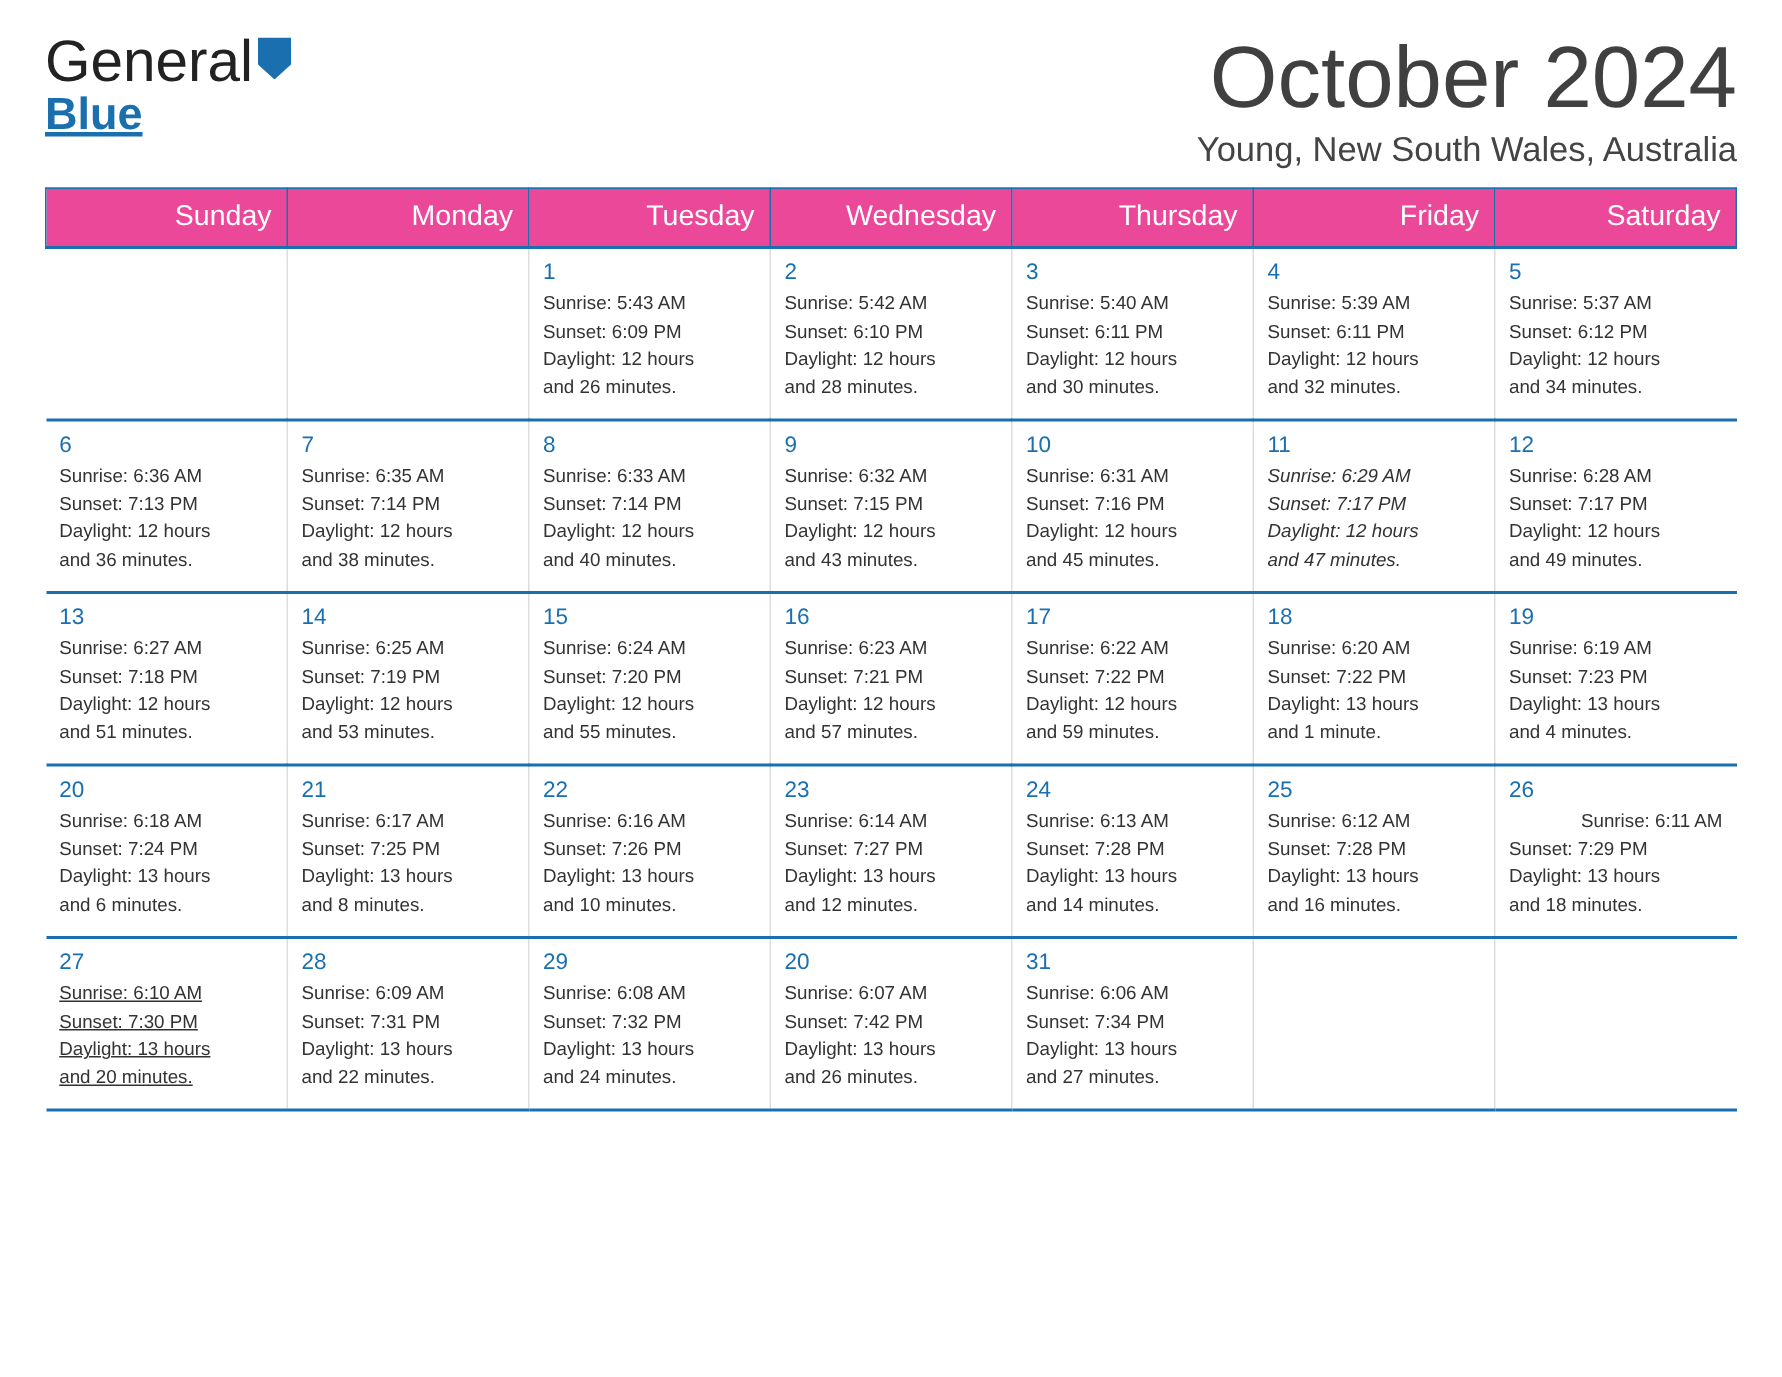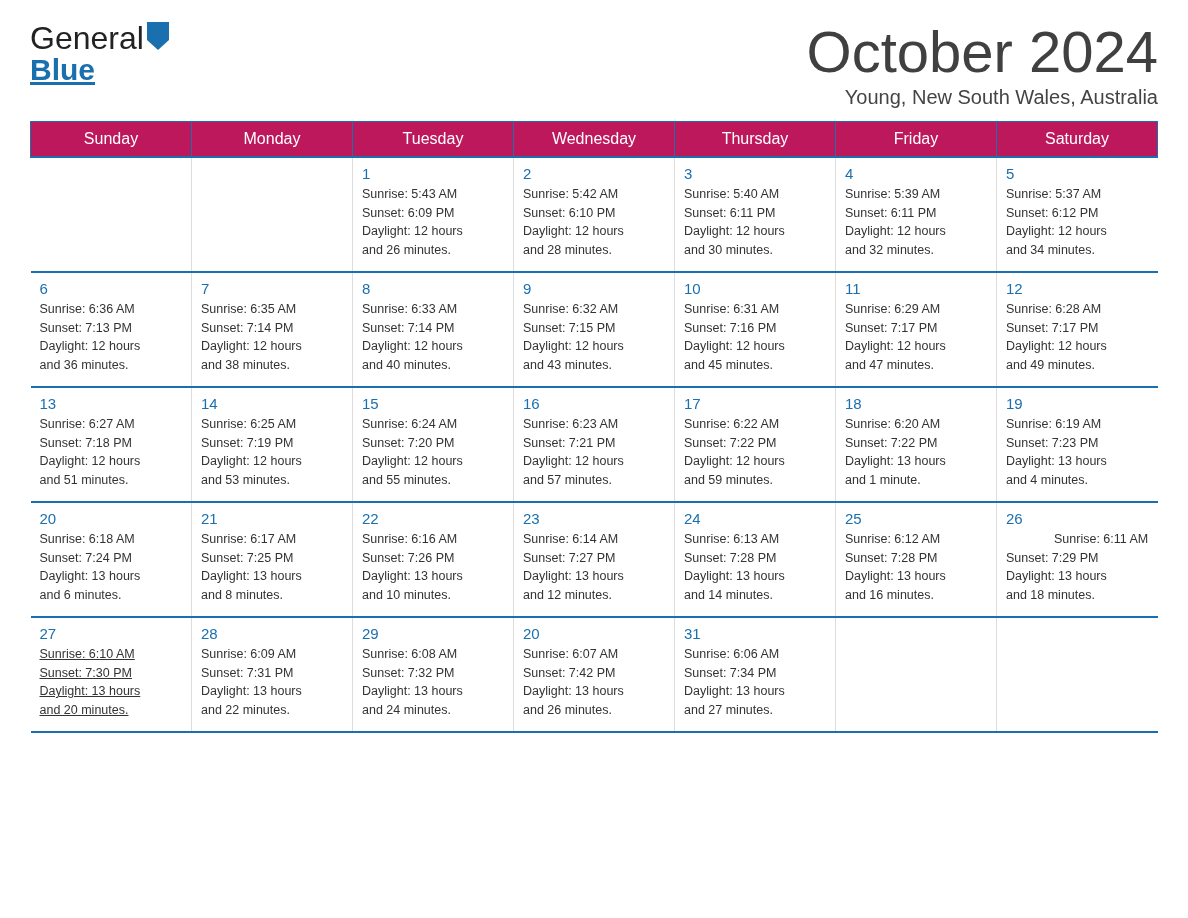--- a/index.html
+++ b/index.html
@@ -26,26 +26,26 @@
       text-align: right;
     }
     
     table.cal {
       width: 100%;
       border-collapse: collapse;
       table-layout: fixed;
       margin-top: 12px;
     }
     table.cal thead th {
-      background: #be185d;
+      background: #ec4899;
       color: #fff;
-      font-size: 16px;
+      font-size: 19px;
       font-weight: normal;
       padding: 8px 10px;
-      text-align: center;
+      text-align: right;
       border: 1px solid #1a6faf;
     }
     table.cal tbody tr {
       border-top: 2.5px solid #1a6faf;
     }
     table.cal tbody td {
       vertical-align: top;
       padding: 7px 9px;
       height: 115px;
       font-size: 12.5px;
@@ -73,33 +73,33 @@
     .empty-cell {
       background: #fff;
     }
   </style>
 </head>
 <body>
 
 <div class="header-row">
   <div class="logo-area">
     <div style="display:flex; align-items:center;">
-      <span style="font-size:32px; font-weight:normal; color:#222;">General</span>
+      <span style="font-size:39px; font-weight:normal; color:#222;">General</span>
       <span style="display:inline-block; margin-left:3px; margin-bottom:2px;">
         
         <svg width="22" height="28" viewBox="0 0 22 28">
           <polygon points="0,0 22,0 22,18 11,28 0,18" fill="#1a6faf"></polygon>
         </svg>
       </span>
     </div>
     <div style="font-size:30px; font-weight:bold; color:#1a6faf; margin-top:-4px;text-decoration:underline;">Blue</div>
   </div>
   <div class="title-area">
     <div style="font-size:58px; font-weight:normal; color:#404040; line-height:1.1;">October 2024</div>
-    <div style="font-size:20px; color:#444; margin-top:2px;">Young, New South Wales, Australia</div>
+    <div style="font-size:23px; color:#444; margin-top:2px;">Young, New South Wales, Australia</div>
   </div>
 </div>
 
 <table class="cal">
   <thead>
     <tr>
       <th>Sunday</th>
       <th>Monday</th>
       <th>Tuesday</th>
       <th>Wednesday</th>
@@ -147,21 +147,21 @@
 Daylight: 12 hours
 and 40 minutes.</span></td>
         <td><span class="dn">9</span><span class="di" style="white-space: pre-line;">Sunrise: 6:32 AM
 Sunset: 7:15 PM
 Daylight: 12 hours
 and 43 minutes.</span></td>
         <td><span class="dn">10</span><span class="di" style="white-space: pre-line;">Sunrise: 6:31 AM
 Sunset: 7:16 PM
 Daylight: 12 hours
 and 45 minutes.</span></td>
-        <td><span class="dn">11</span><span class="di" style="white-space: pre-line;">Sunrise: 6:29 AM
+        <td><span class="dn">11</span><span class="di" style="white-space: pre-line; font-style: italic;">Sunrise: 6:29 AM
 Sunset: 7:17 PM
 Daylight: 12 hours
 and 47 minutes.</span></td>
         <td><span class="dn">12</span><span class="di" style="white-space: pre-line;">Sunrise: 6:28 AM
 Sunset: 7:17 PM
 Daylight: 12 hours
 and 49 minutes.</span></td>
       </tr>
       <tr>
         <td><span class="dn">13</span><span class="di" style="white-space: pre-line;">Sunrise: 6:27 AM

